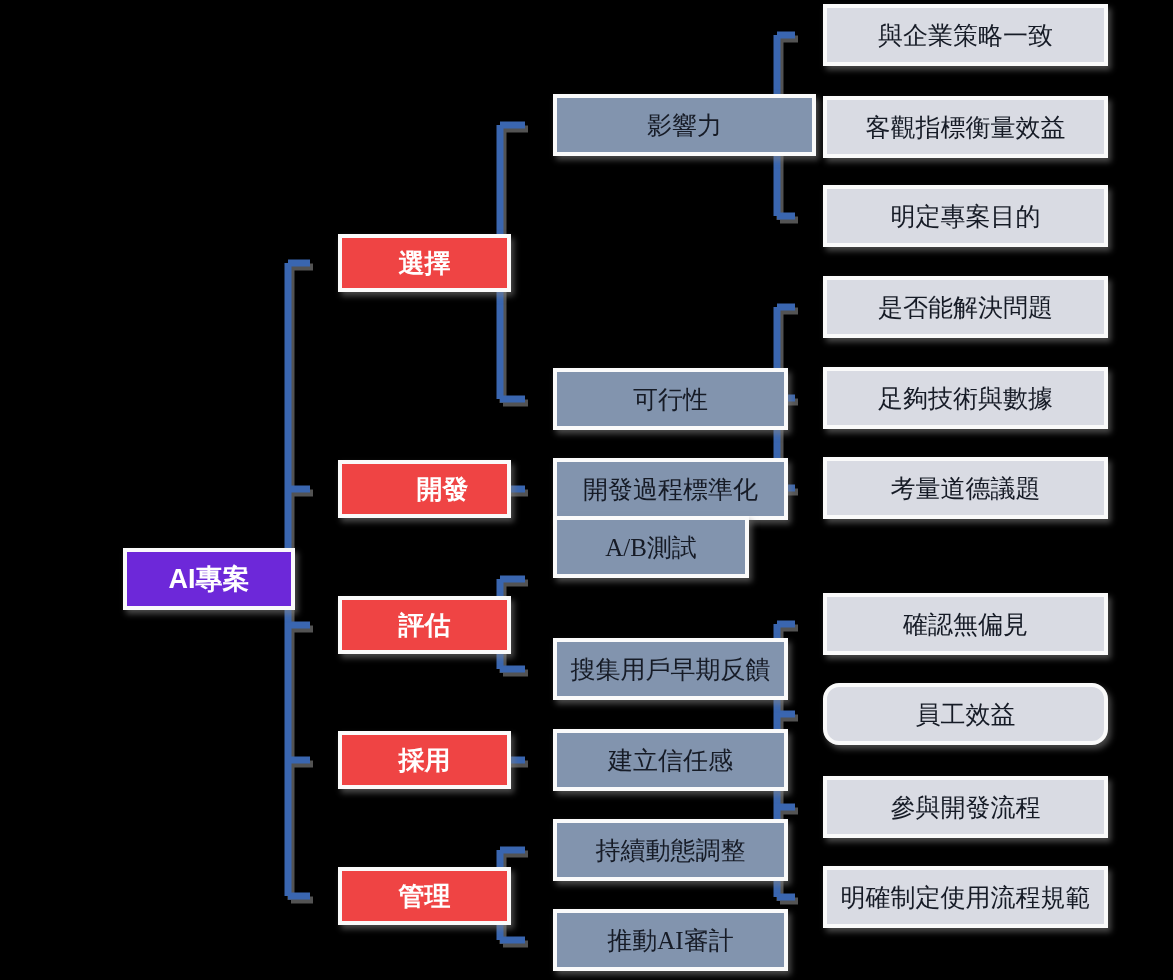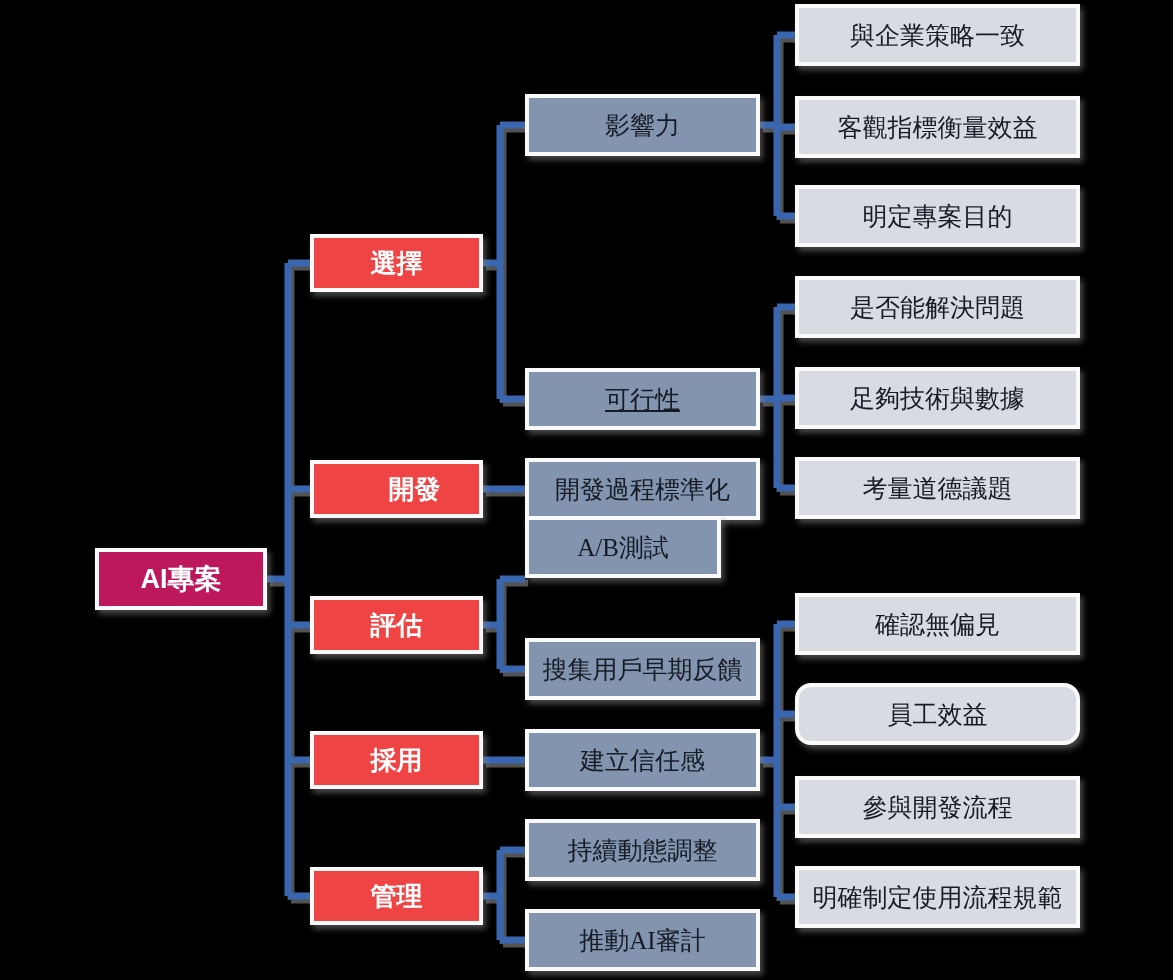--- a/index.html
+++ b/index.html
@@ -3,35 +3,35 @@
 <meta charset="utf-8">
 <style>
   html,body{margin:0;padding:0;background:#000;}
   .canvas{position:relative;width:1173px;height:980px;background:#000;overflow:hidden;
           font-family:"Liberation Sans","DejaVu Sans",sans-serif;}
   svg.connectors{position:absolute;left:0;top:0;z-index:1;}
   svg .shadow path{fill:none;stroke:#5c5c5c;stroke-width:7;opacity:.9;}
   svg .line path{fill:none;stroke:#3a66b0;stroke-width:7;}
   .node{position:absolute;z-index:2;box-sizing:border-box;border:4px solid #fafafa;
         display:flex;align-items:center;justify-content:center;text-align:center;
-        box-shadow:3px 4px 6px rgba(135,135,135,.55);white-space:nowrap;}
-  .l1{background:#be185d;color:#fff;font-weight:bold;font-size:27px;}
+        box-shadow:3px 4px 6px rgba(135,135,135,.55);white-space:nowrap;margin-left:28px;}
+  .l1{background:#6d28d9;color:#fff;font-weight:bold;font-size:27px;}
   .l2{background:#ef4444;color:#fff;font-weight:bold;font-size:26px;}
   .l3{background:#8294ae;color:#161b26;font-size:25px;
       font-family:"Liberation Serif","DejaVu Serif",serif;}
   .l4{background:#d9dbe3;color:#161b26;font-size:25px;
       font-family:"Liberation Serif","DejaVu Serif",serif;}
   #n-root{left:95px;top:548px;width:172px;height:62px;}
   #n-b0{left:310px;top:234px;width:173px;height:58px;}
   #n-b1{left:310px;top:460px;width:173px;height:58px;padding-left:36px;}
   #n-b2{left:310px;top:596px;width:173px;height:58px;}
   #n-b3{left:310px;top:731px;width:173px;height:58px;}
   #n-b4{left:310px;top:867px;width:173px;height:58px;}
-  #n-b0c0{left:525px;top:94px;width:235px;height:62px;}
-  #n-b0c1{left:525px;top:368px;width:235px;height:62px;text-decoration:underline;}
+  #n-b0c0{left:525px;top:94px;width:263px;height:62px;}
+  #n-b0c1{left:525px;top:368px;width:235px;height:62px;}
   #n-b1c0{left:525px;top:458px;width:235px;height:62px;}
   #n-b2c0{left:525px;top:516px;width:196px;height:62px;}
   #n-b2c1{left:525px;top:638px;width:235px;height:62px;}
   #n-b3c0{left:525px;top:729px;width:235px;height:62px;}
   #n-b4c0{left:525px;top:819px;width:235px;height:62px;}
   #n-b4c1{left:525px;top:909px;width:235px;height:62px;}
   #n-g0{left:795px;top:4px;width:285px;height:62px;}
   #n-g1{left:795px;top:96px;width:285px;height:62px;}
   #n-g2{left:795px;top:185px;width:285px;height:62px;}
   #n-g3{left:795px;top:276px;width:285px;height:62px;}

